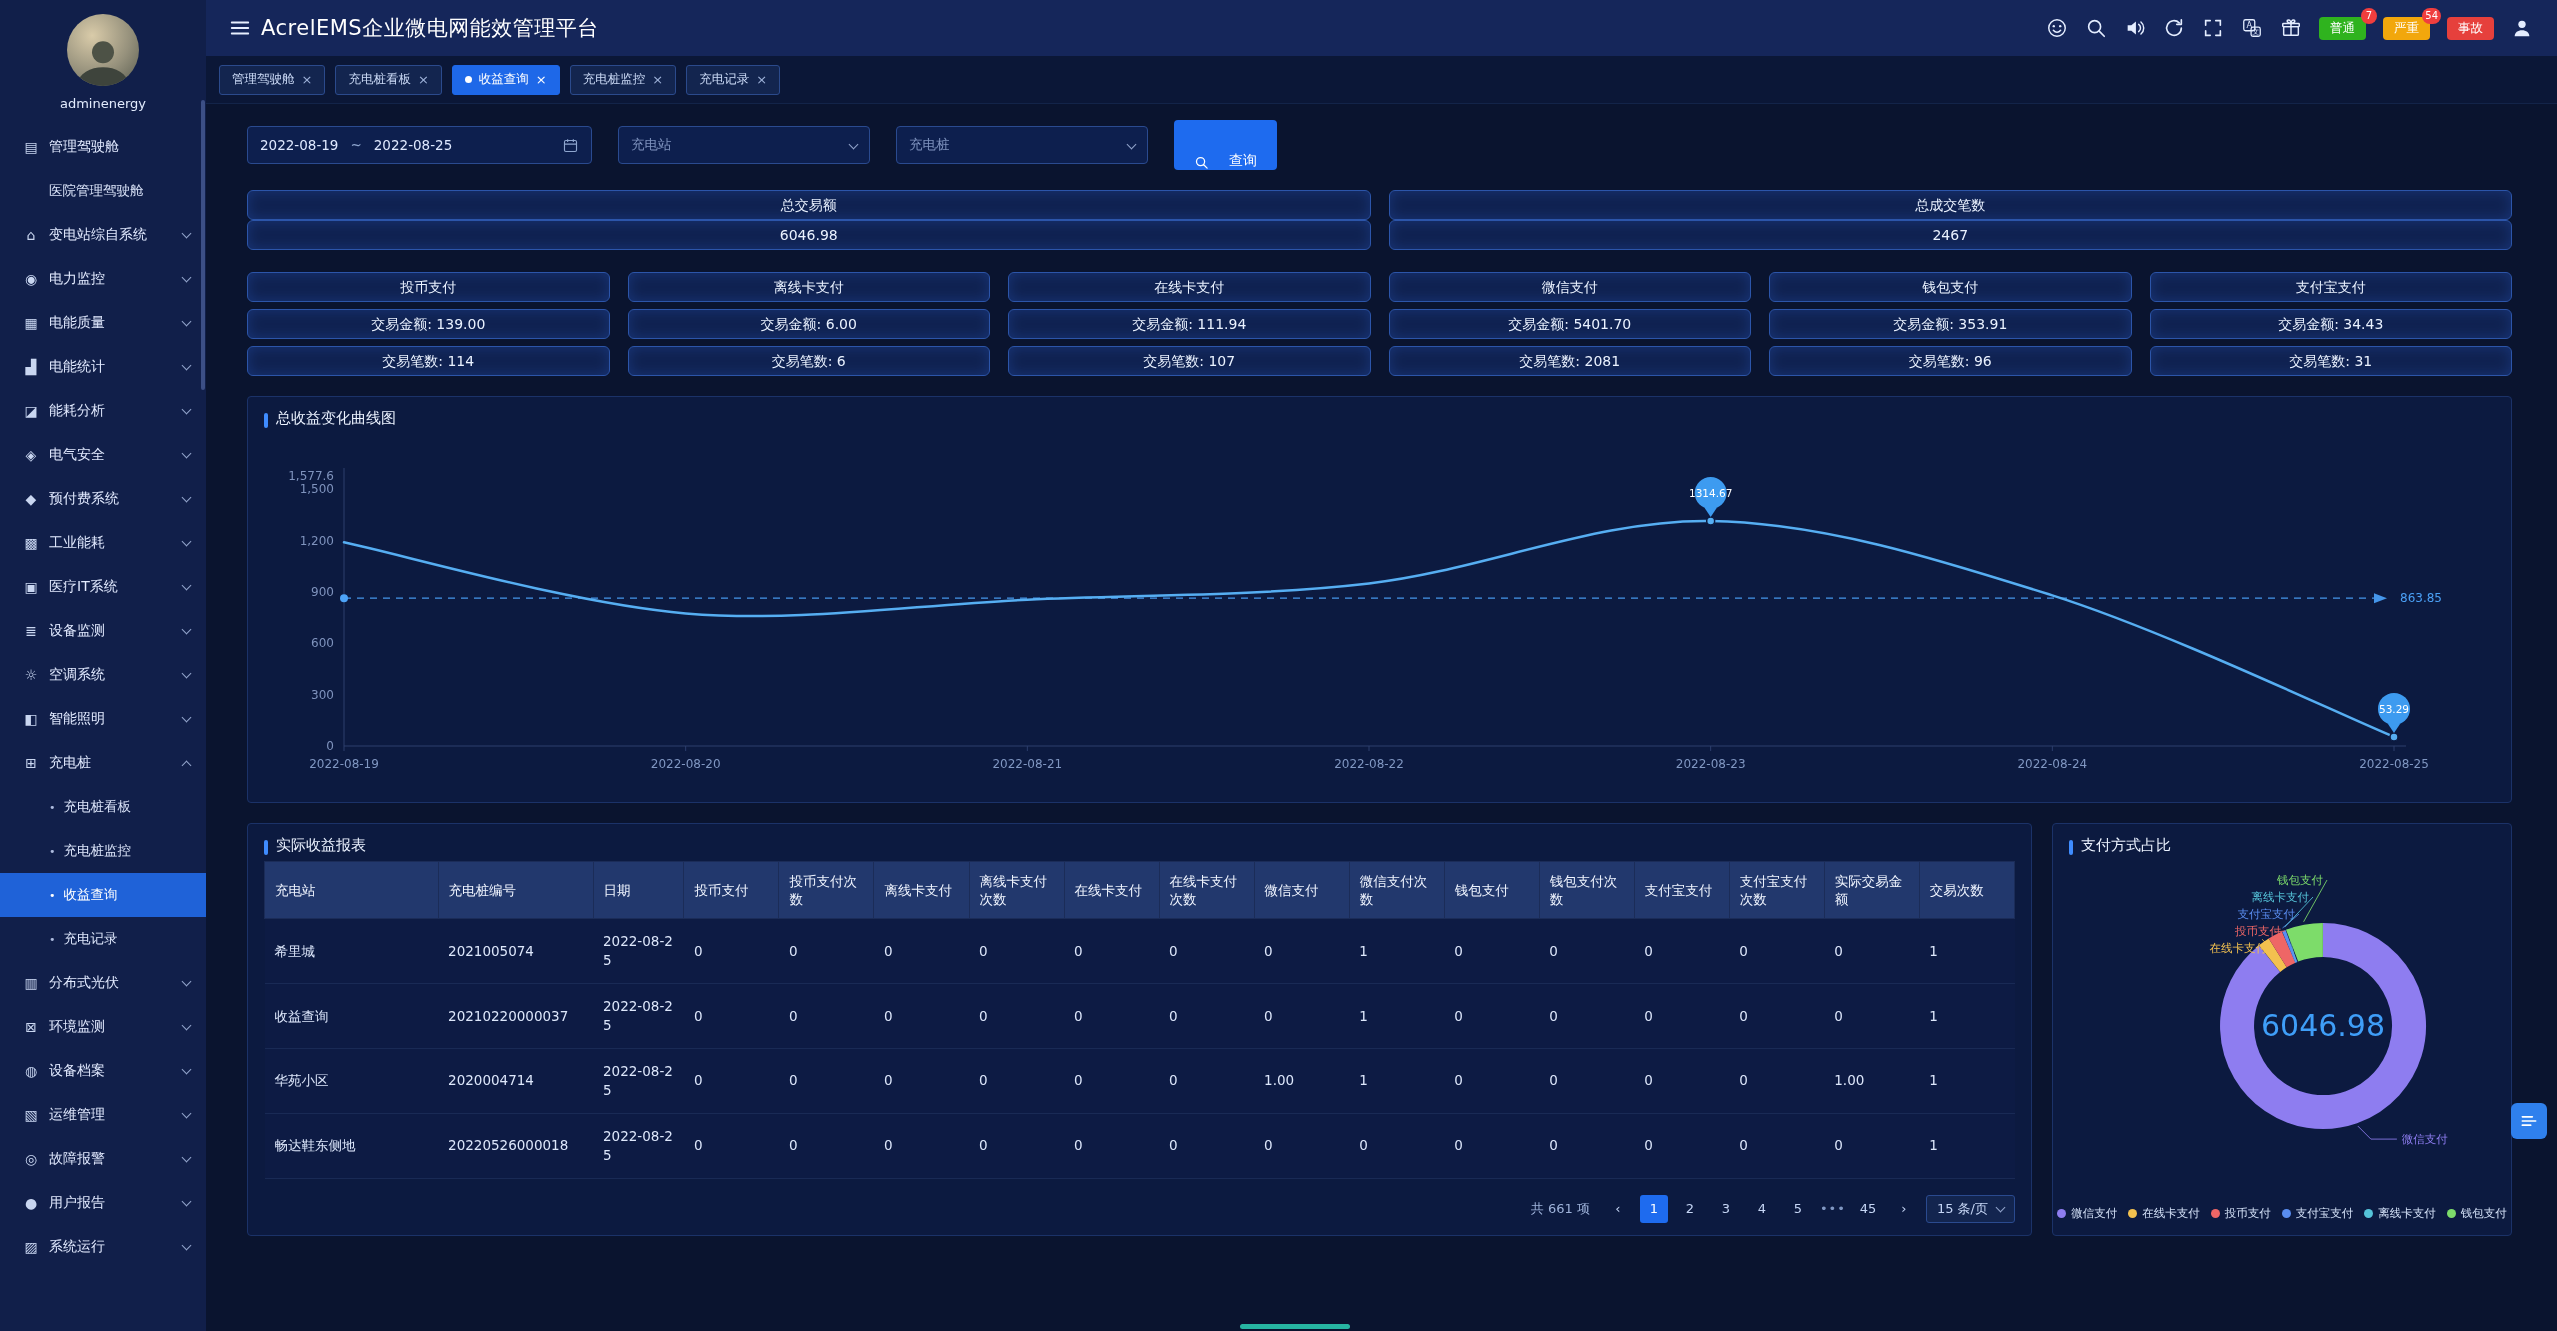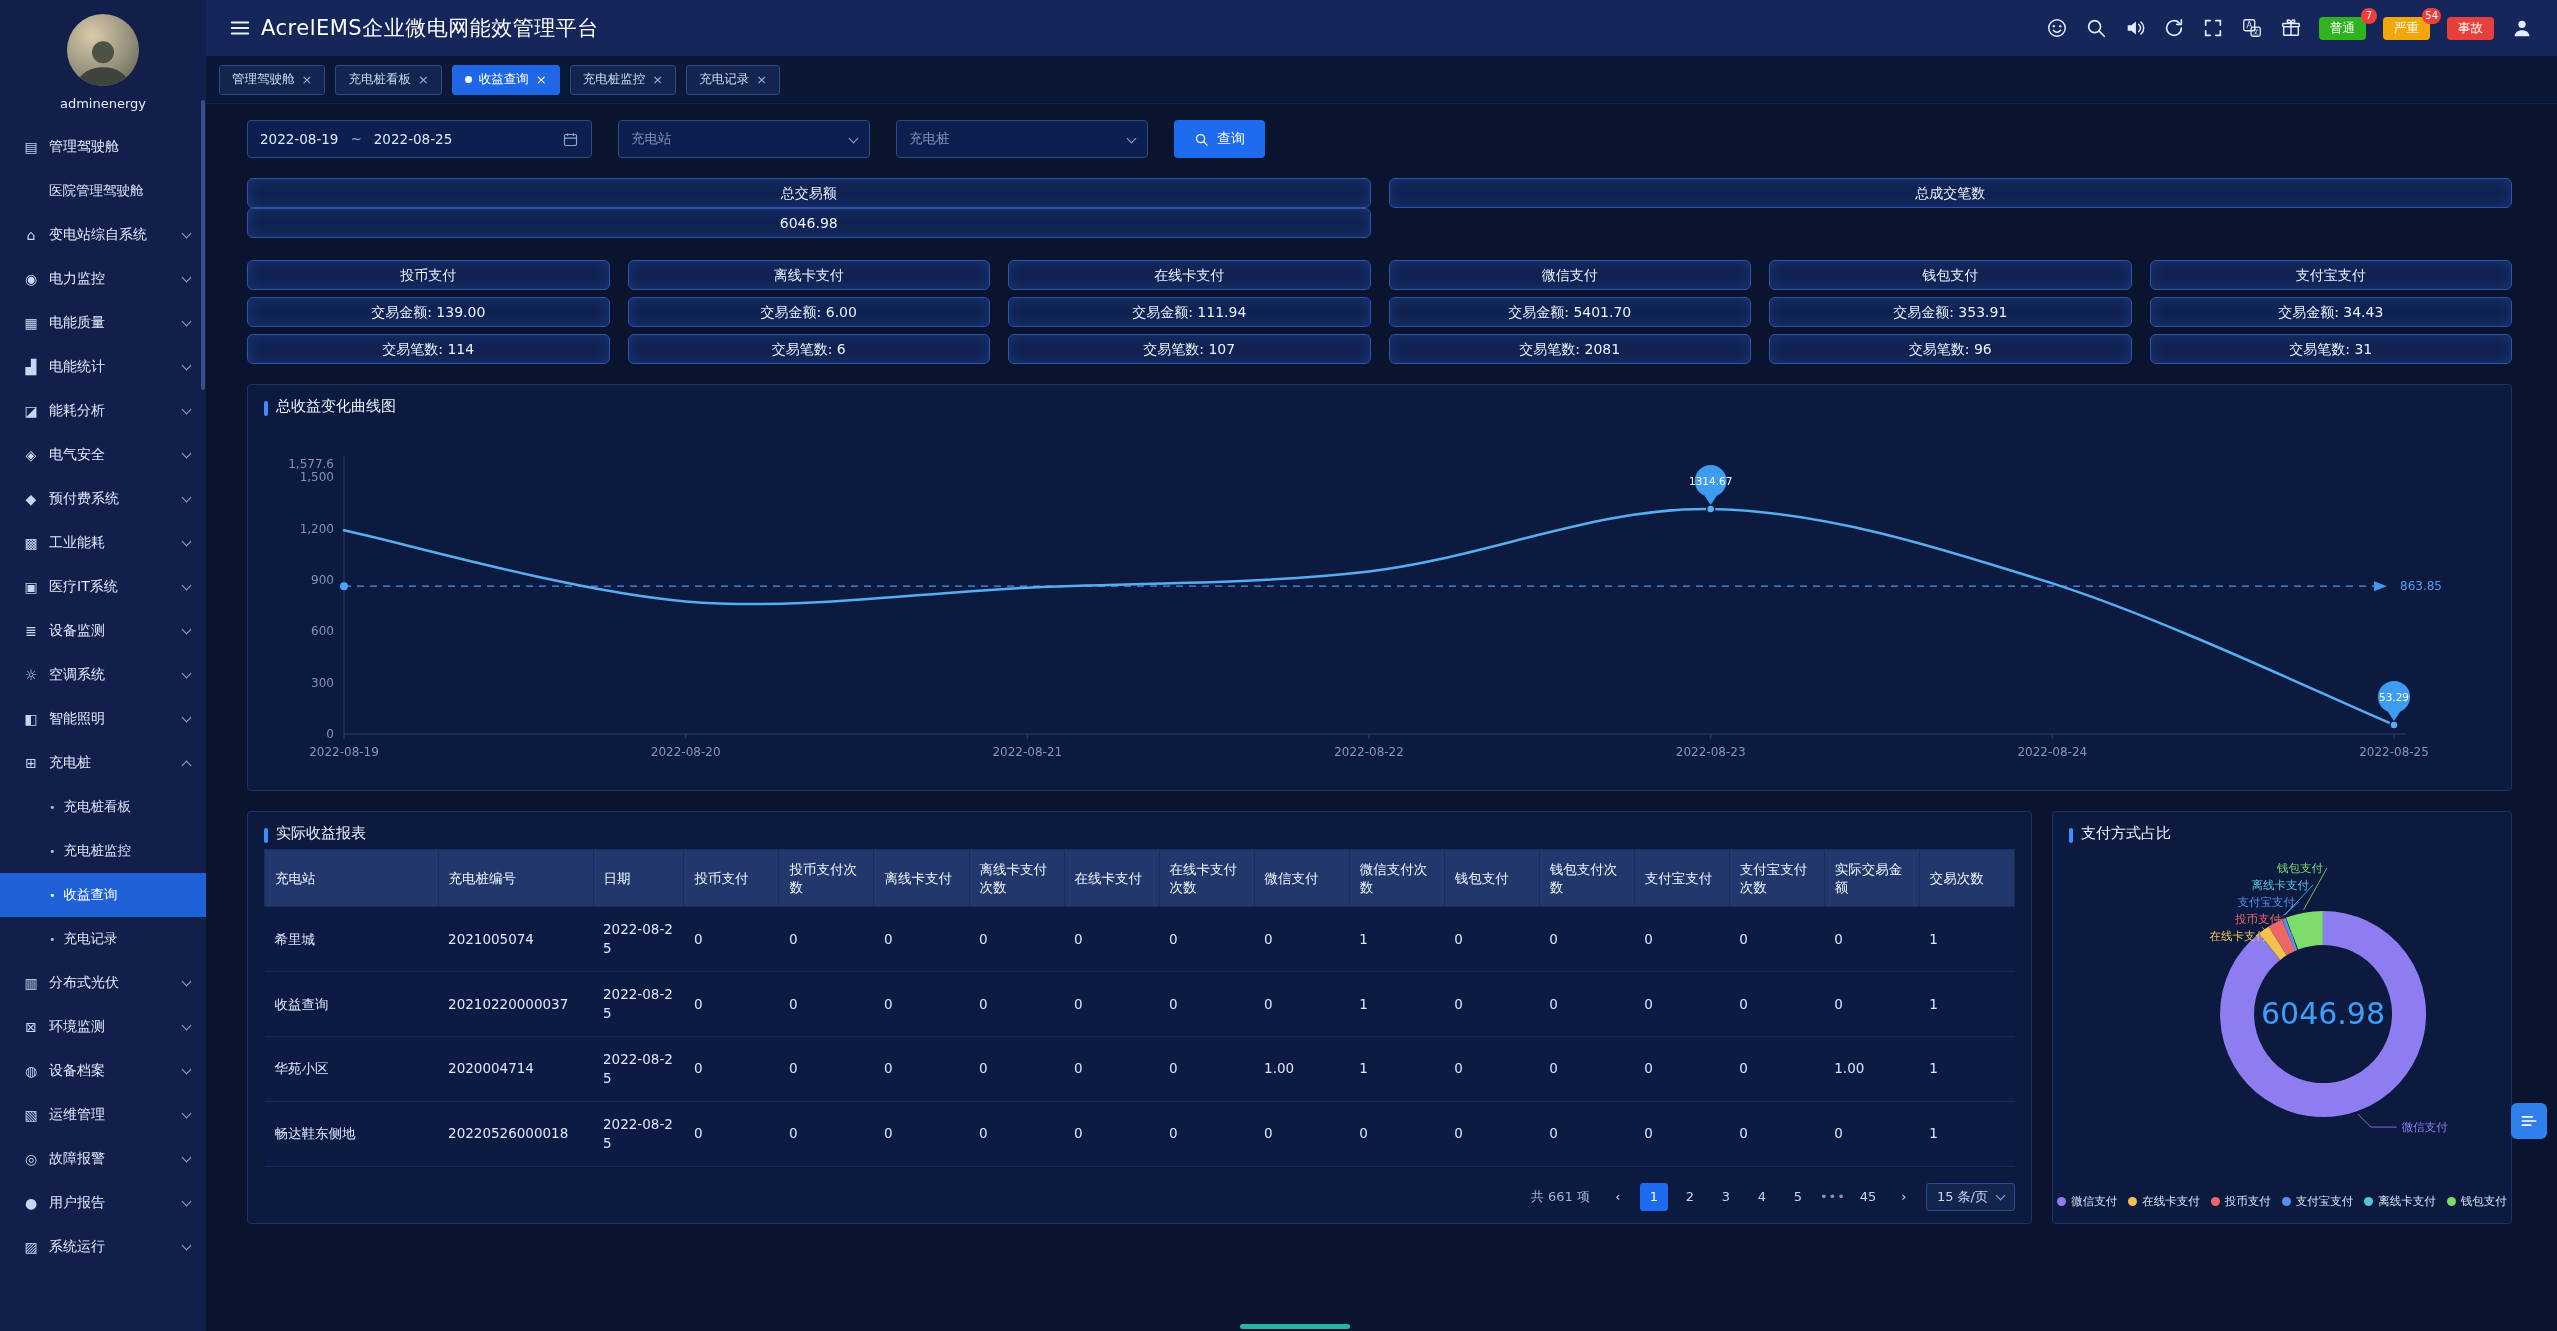--- a/index.html
+++ b/index.html
@@ -41,21 +41,21 @@
 .tab.active .x{color:#fff}
 .tab .tdot{width:7px;height:7px;border-radius:50%;background:#fff}
 
 
 .content{position:absolute;left:205px;top:104px;right:0;bottom:0;padding:16px 45px 10px 42px;overflow:hidden}
 .filterbar{display:flex;align-items:center;gap:26px;margin-bottom:20px}
 .date-range{display:flex;align-items:center;gap:12px;width:345px;height:38px;border:1px solid #2a4a8f;border-radius:4px;background:#0d1f4e;padding:0 12px;font-size:13.5px;color:#dfe9ff;cursor:pointer}
 .cal{margin-left:auto;width:17px;height:17px;color:#8fa6cf}
 .select{display:flex;align-items:center;width:252px;height:38px;border:1px solid #2a4a8f;border-radius:4px;background:#0d1f4e;padding:0 12px;font-size:13.5px;color:#7e92bd;cursor:pointer}
 .select .chev{margin-top:-2px}
-.btn-query{display:flex;align-items:center;gap:8px;height:38px;padding:0 20px;background:#1e6bef;border:none;border-radius:4px;color:#fff;font-size:14px;cursor:pointer;font-family:inherit}
+.btn-query{display:flex;align-items:flex-end;gap:20px;height:50px;padding:0 20px;background:#1e6bef;border:none;border-radius:4px;color:#fff;font-size:14px;cursor:pointer;font-family:inherit}
 .btnic{width:15px;height:15px;color:#fff}
 
 .summary-row{display:flex;gap:18px;margin-bottom:22px}
 .summary-card{flex:1;display:flex;flex-direction:column;}
 .pill{height:30px;line-height:28px;text-align:center;border:1px solid #2c55a9;border-radius:6px;background:#102251;box-shadow:inset 0 0 14px rgba(40,90,190,.35);font-size:14px;color:#eaf2ff;overflow:hidden;white-space:nowrap}
 .paycards{display:flex;gap:18px;margin-bottom:20px}
 .paycard{flex:1;display:flex;flex-direction:column;gap:7px}
 
 .panel{border:1px solid #1b3268;border-radius:4px;background:#0c1a40;padding:12px 16px}
 .panel-title{display:flex;align-items:flex-end;gap:8px;font-size:15px;color:#ecf3ff;margin-bottom:6px}
@@ -349,20 +349,21 @@
     </button>
   </div>
 
   <div class="summary-row">
     <div class="summary-card">
       <div class="pill">总交易额</div>
       <div class="pill">6046.98</div>
     </div>
     <div class="summary-card">
       <div class="pill">总成交笔数</div>
+      <div class="pill">2467</div>
     </div>
   </div>
 
   <div class="paycards" id="paycards">
       <div class="paycard">
         <div class="pill">投币支付</div>
         <div class="pill">交易金额: 139.00</div>
         <div class="pill">交易笔数: 114</div>
       </div>
       <div class="paycard">

